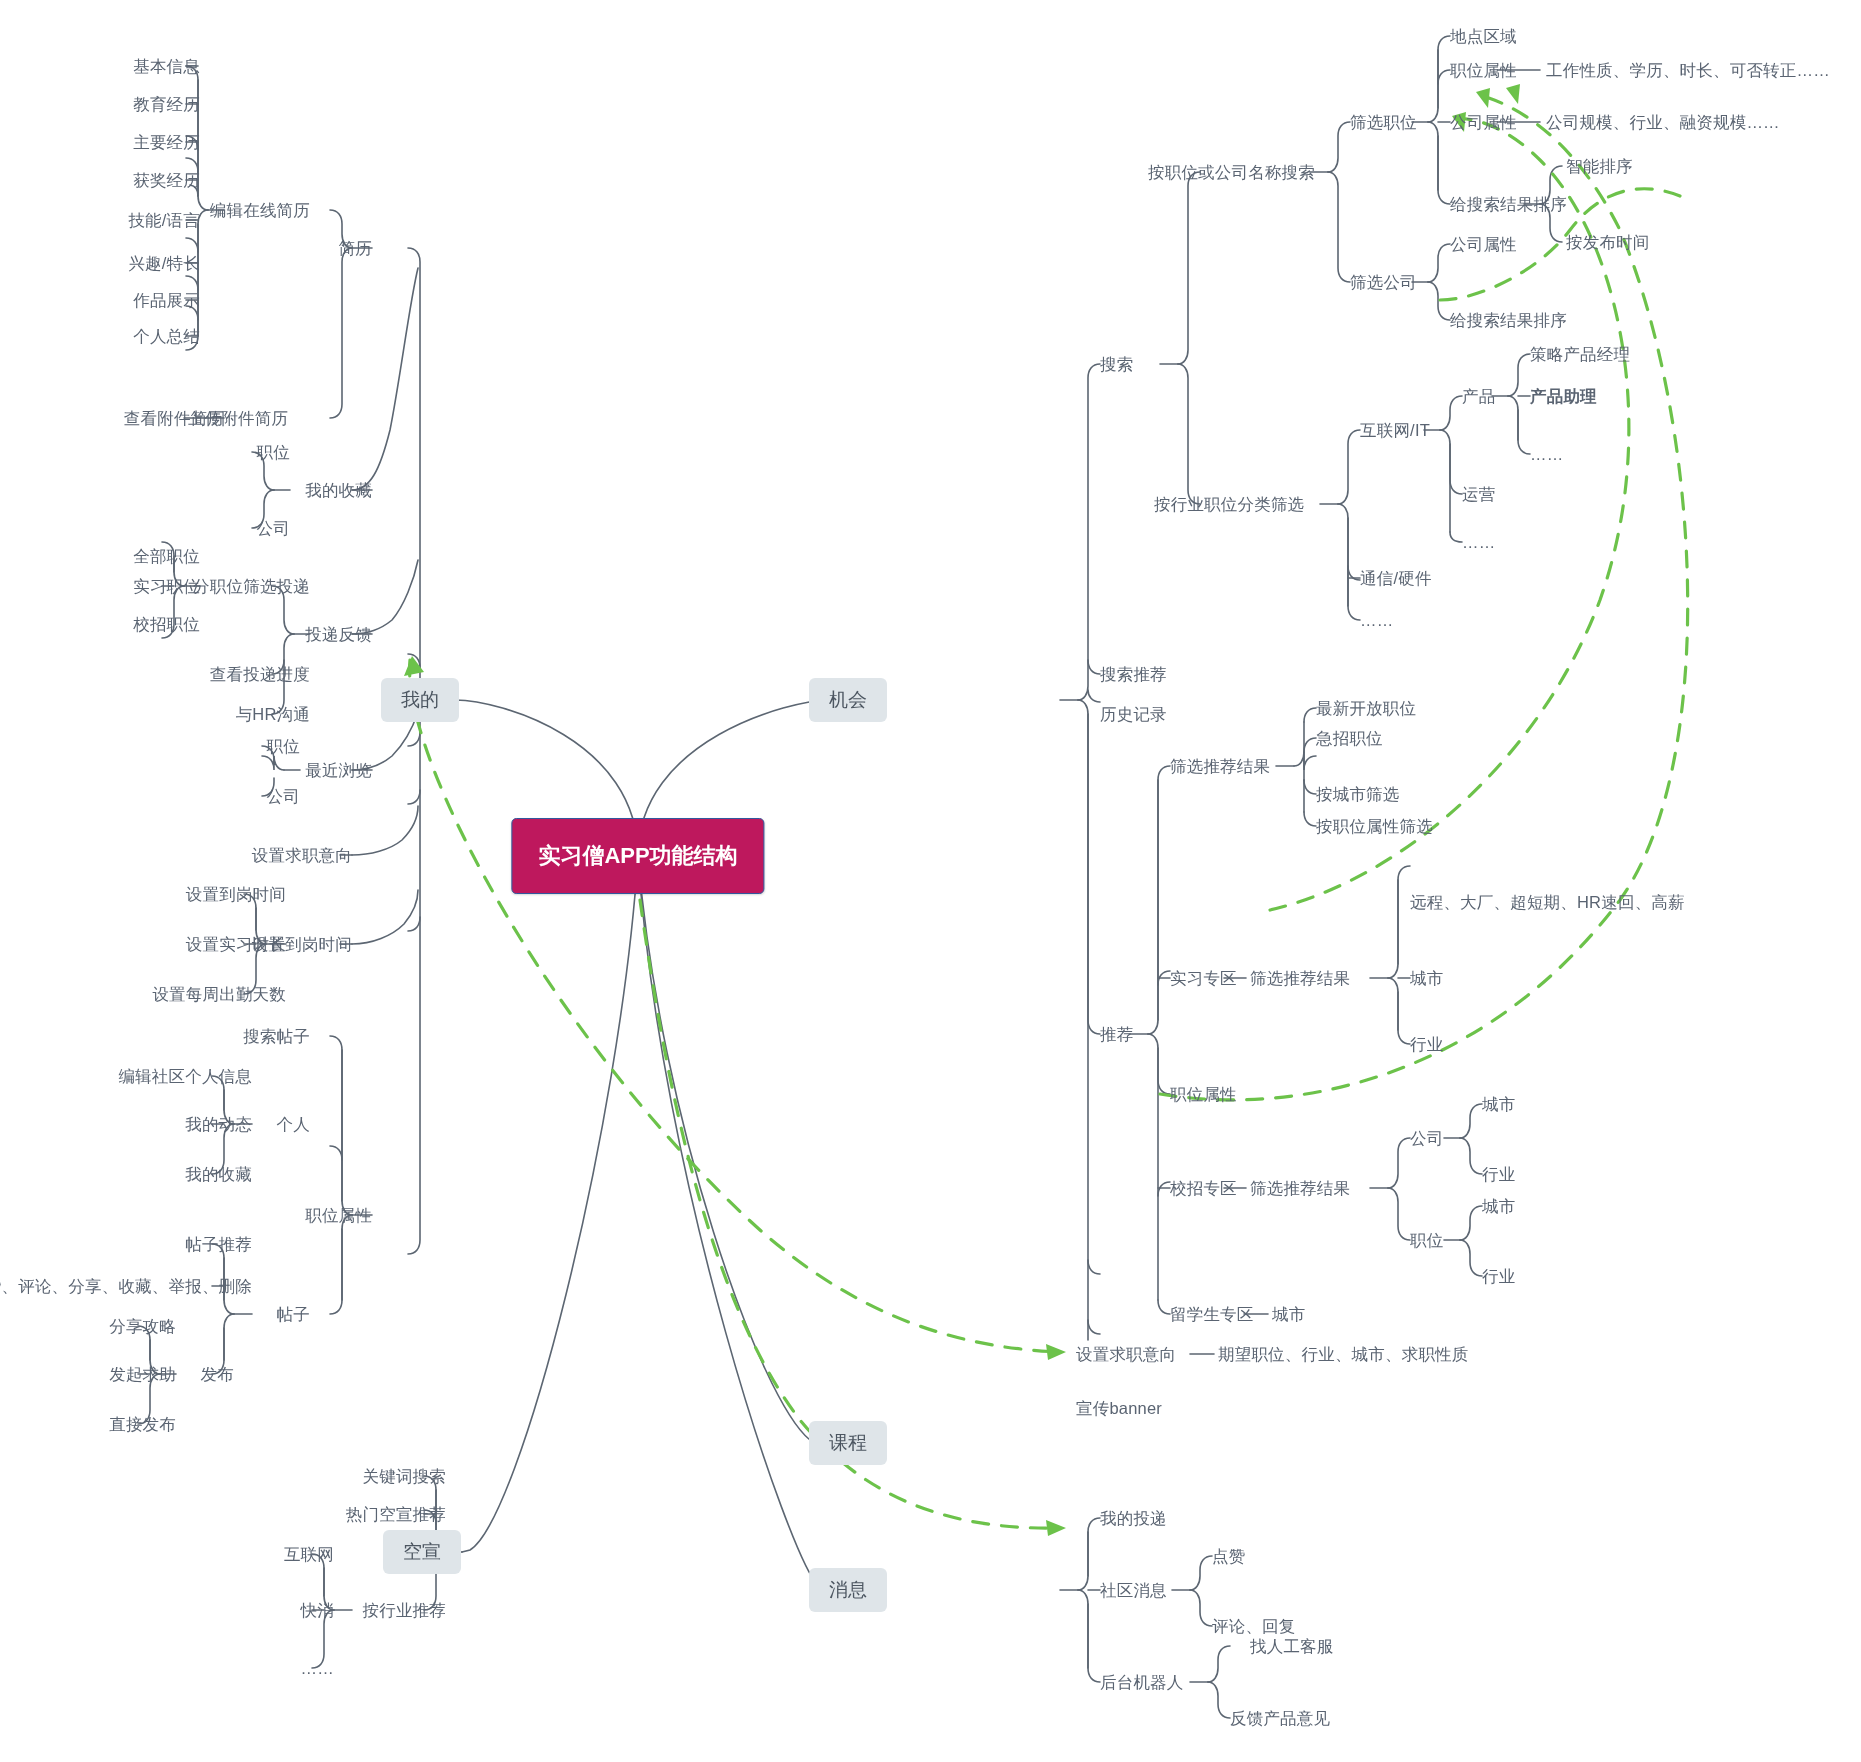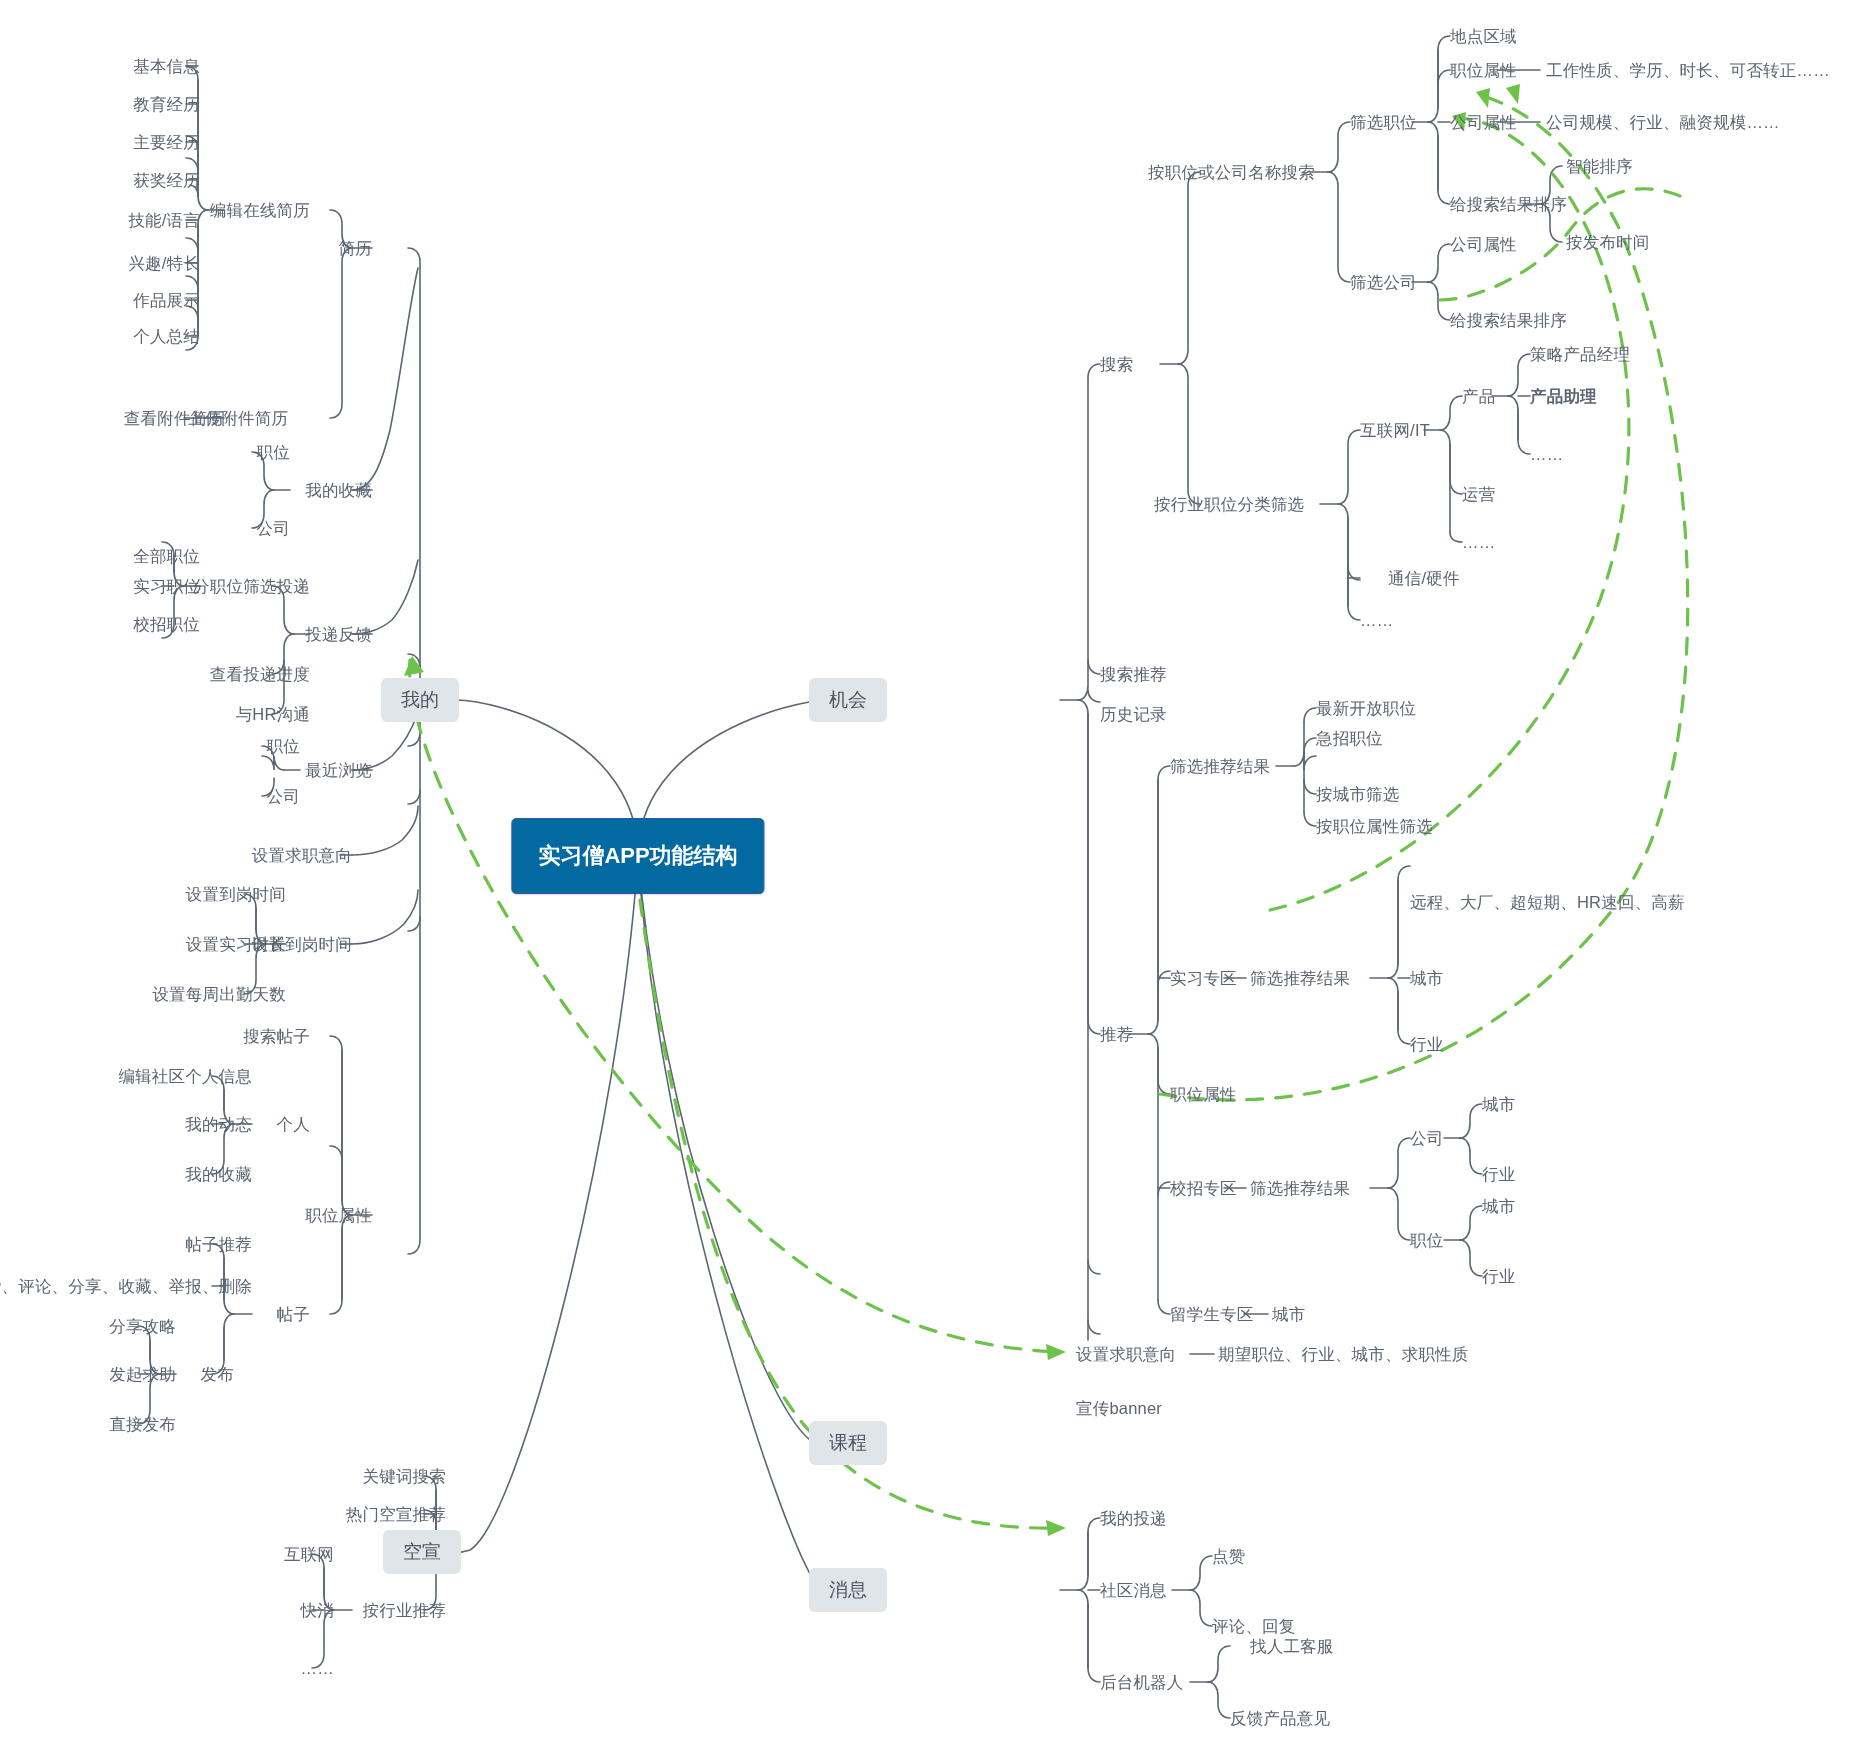--- a/index.html
+++ b/index.html
@@ -2,21 +2,21 @@
 <html><head>
 <meta charset="utf-8">
 <style>
   html,body{margin:0;padding:0;background:#ffffff;}
   body{font-family:"Liberation Sans","DejaVu Sans",sans-serif;}
   #stage{position:relative;width:1861px;height:1762px;background:#fff;overflow:hidden;}
   svg.links{position:absolute;left:0;top:0;width:1861px;height:1762px;pointer-events:none;}
   .node{position:absolute;color:#5a6472;font-size:16.5px;line-height:1.15;white-space:nowrap;
         transform:translateY(-50%);letter-spacing:.2px;}
   .node.r{transform:translate(-100%,-50%);}        
-  .root{position:absolute;transform:translate(-50%,-50%);background:#0369a1;border:1px solid #31589e;
+  .root{position:absolute;transform:translate(-50%,-50%);background:#be185d;border:1px solid #31589e;
         border-radius:5px;color:#ffffff;font-weight:bold;font-size:22px;padding:22px 26px;white-space:nowrap;
         box-shadow:0 1px 2px rgba(0,0,0,.15);}
   .lvl1{position:absolute;transform:translate(-50%,-50%);background:#dfe5e9;border-radius:6px;
         color:#4c5661;font-size:19px;padding:9px 20px;white-space:nowrap;}
 </style>
 </head>
 <body>
 
 <div id="stage">
 
@@ -364,21 +364,21 @@
   <div class="node" style="left:1546px;top:122px;">公司规模、行业、融资规模……</div>
   <div class="node" style="left:1566px;top:166px;">智能排序</div>
   <div class="node" style="left:1566px;top:242px;">按发布时间</div>
 
   <div class="node" style="left:1350px;top:282px;">筛选公司</div>
   <div class="node" style="left:1450px;top:244px;">公司属性</div>
   <div class="node" style="left:1450px;top:320px;">给搜索结果排序</div>
 
   <div class="node" style="left:1148px;top:504px;margin-left:6px;">按行业职位分类筛选</div>
   <div class="node" style="left:1360px;top:430px;">互联网/IT</div>
-  <div class="node" style="left:1360px;top:578px;margin-left:28px;">通信/硬件</div>
+  <div class="node" style="left:1360px;top:578px;">通信/硬件</div>
   <div class="node" style="left:1360px;top:620px;">……</div>
   <div class="node" style="left:1462px;top:396px;">产品</div>
   <div class="node" style="left:1462px;top:494px;">运营</div>
   <div class="node" style="left:1462px;top:542px;">……</div>
   <div class="node" style="left:1530px;top:354px;">策略产品经理</div>
   <div class="node" style="left:1530px;top:396px;font-weight:bold;">产品助理</div>
   <div class="node" style="left:1530px;top:454px;">……</div>
 
   <div class="node" style="left:1100px;top:1034px;">推荐</div>
   <div class="node" style="left:1170px;top:766px;">筛选推荐结果</div>

